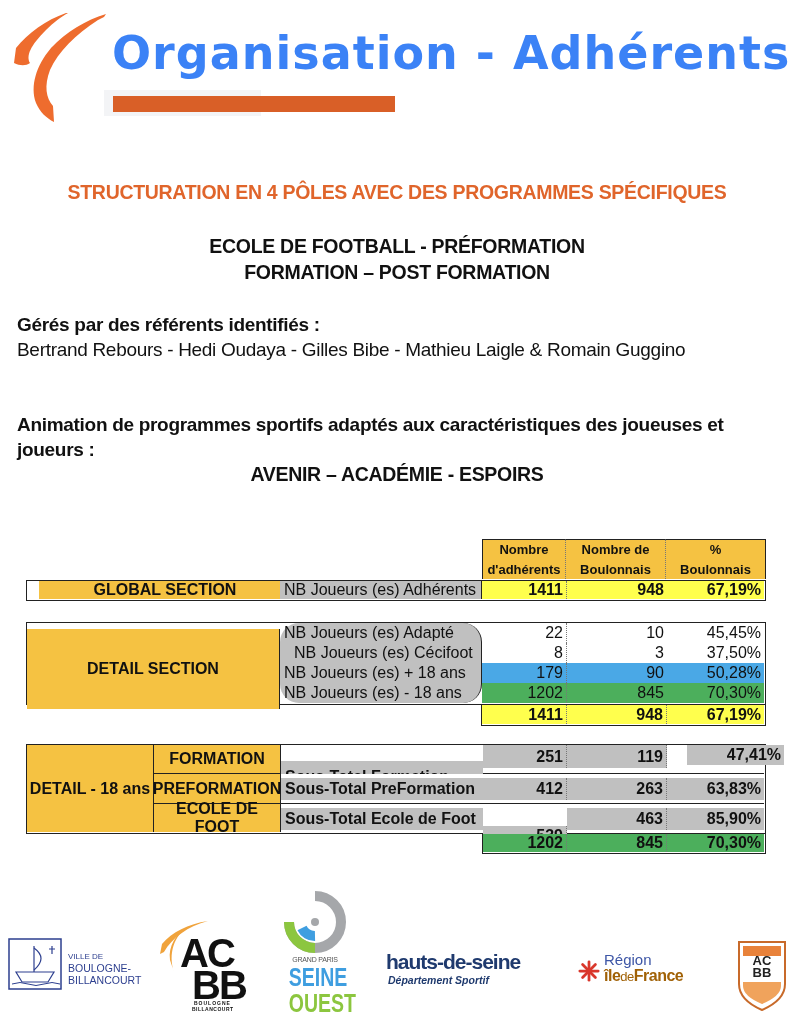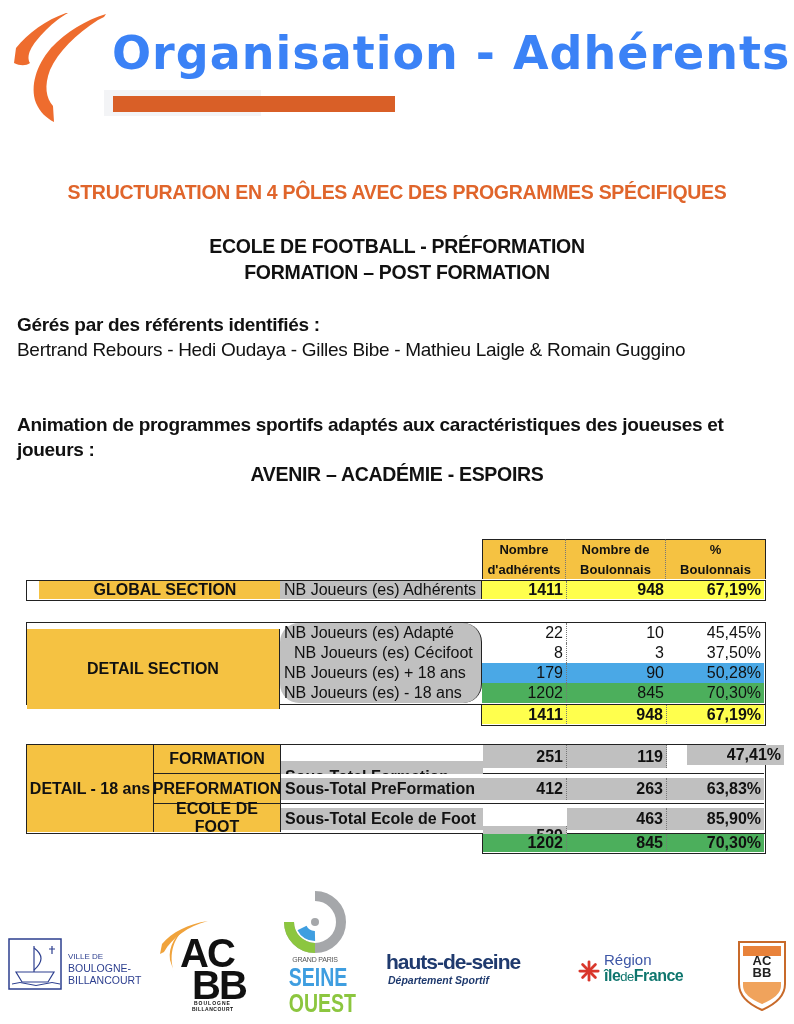--- a/index.html
+++ b/index.html
@@ -208,21 +208,21 @@
 <div style="position:absolute; left:578px; top:952px; width:130px; height:40px;">
   <svg viewBox="0 0 24 24" style="position:absolute; left:0; top:8px; width:22px; height:22px;">
     <g stroke="#d9372b" stroke-width="3" stroke-linecap="round">
       <line x1="12" y1="2" x2="12" y2="22"></line>
       <line x1="2" y1="12" x2="22" y2="12"></line>
       <line x1="5" y1="5" x2="19" y2="19"></line>
       <line x1="19" y1="5" x2="5" y2="19"></line>
     </g>
   </svg>
   <div style="position:absolute; left:26px; top:0; font-size:15px; color:#3d56a6; line-height:16px;">Région</div>
-  <div style="position:absolute; left:26px; top:15px; font-size:16px; font-weight:bold; color:#0f766e; line-height:18px; letter-spacing:-0.5px; white-space:nowrap;">
+  <div style="position:absolute; left:26px; top:15px; font-size:16px; font-weight:bold; color:#a16207; line-height:18px; letter-spacing:-0.5px; white-space:nowrap;">
     <span>île</span><span style="font-weight:normal; font-size:13px;">de</span><span>France</span>
   </div>
 </div>
 
 <div style="position:absolute; left:735px; top:938px; width:54px; height:74px;">
   <svg viewBox="0 0 54 74" style="position:absolute; left:0; top:0; width:54px; height:74px;">
     <path d="M4 4 L50 4 L50 46 Q50 62 27 72 Q4 62 4 46 Z" fill="#fff" stroke="#c86a2a" stroke-width="2"></path>
     <path d="M8 8 L46 8 L46 18 L8 18 Z" fill="#e8823a"></path>
     <path d="M8 44 L46 44 L46 48 Q46 58 27 66 Q8 58 8 48 Z" fill="#f0a35c"></path>
   </svg>

